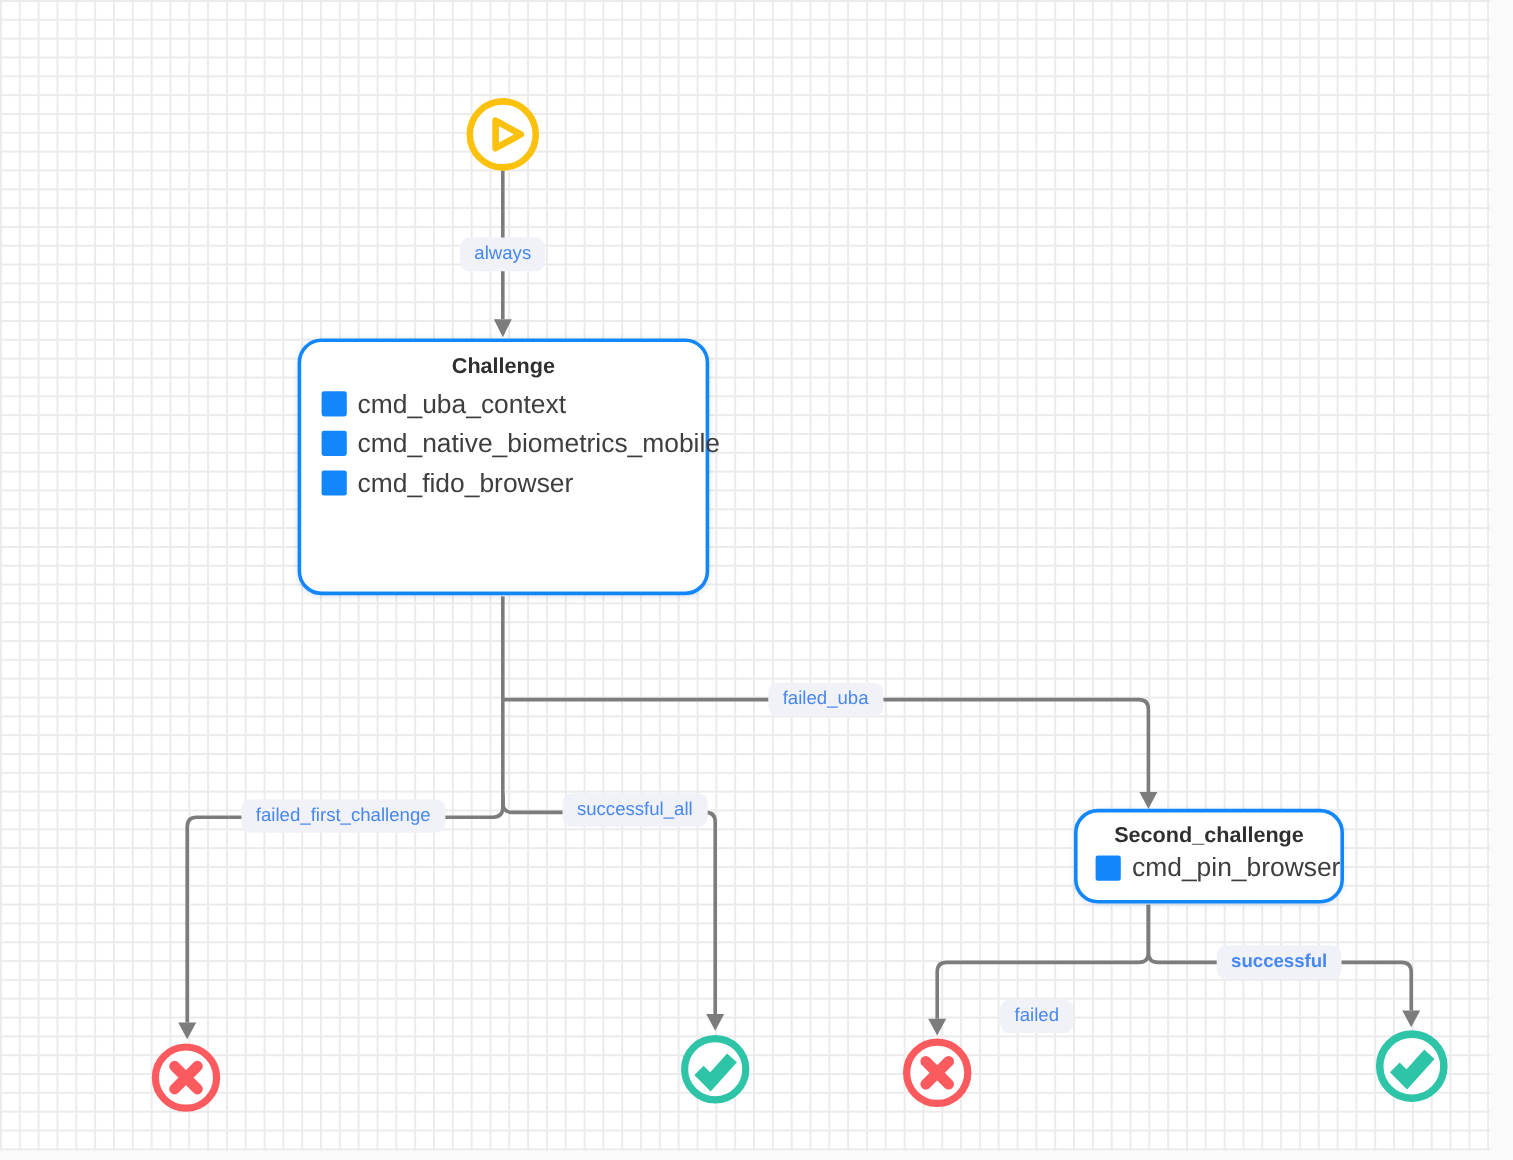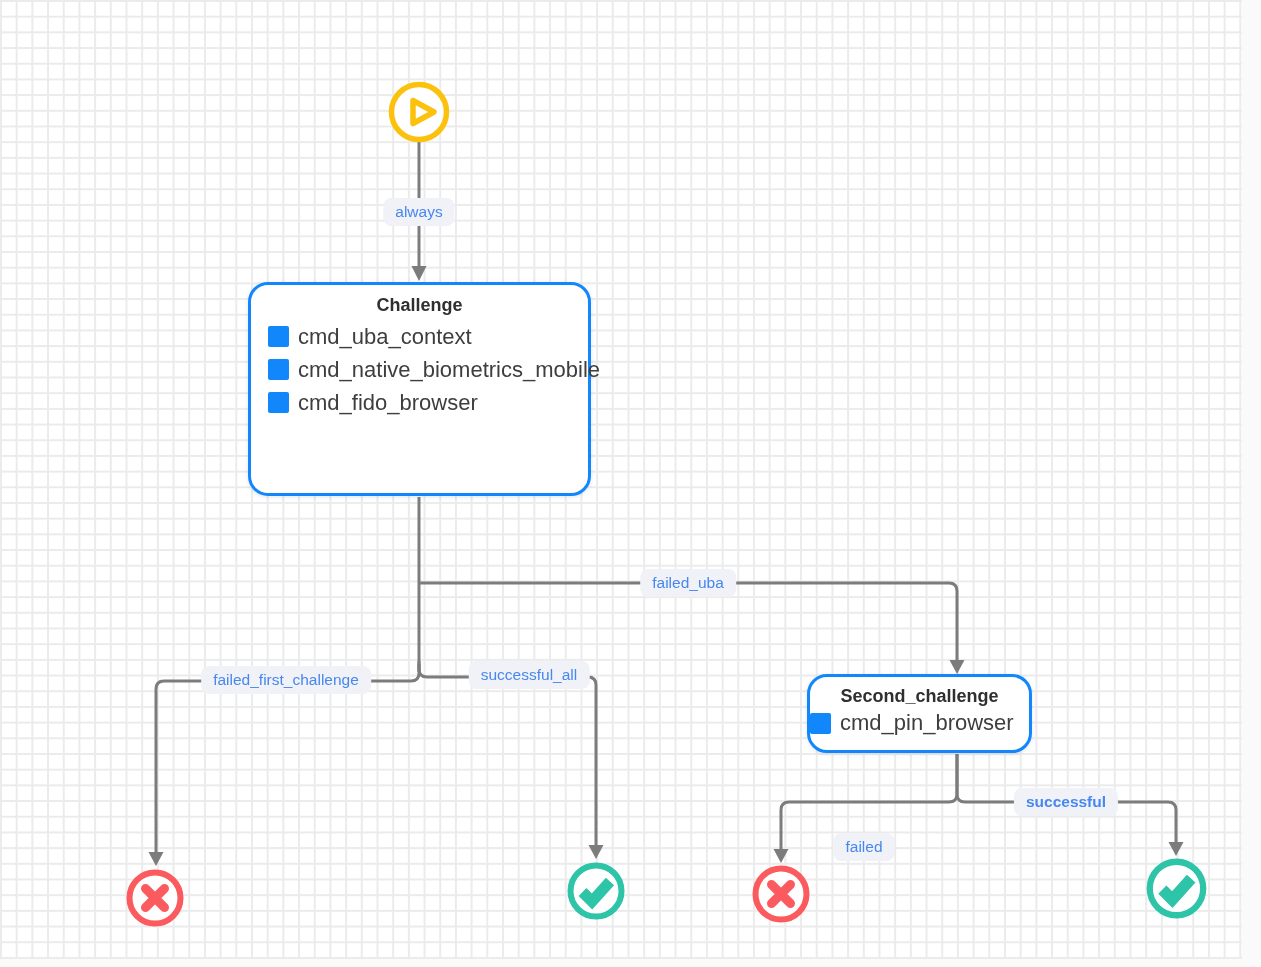--- a/index.html
+++ b/index.html
@@ -73,22 +73,22 @@
   }
   .item-label {
     font-size: 22px;
     color: #3e3e3e;
     white-space: nowrap;
   }
 
   #node-challenge { left: 248px; top: 282px; width: 343px; height: 214px; padding: 10px 0 0 17px; }
   #node-challenge .box-title { margin-bottom: 4px; padding-right: 17px; }
 
-  #node-second-challenge { left: 807px; top: 674px; width: 225px; height: 79px; padding-top: 9px; }
-  #node-second-challenge .item-row { justify-content: flex-start; height: 32px; }
+  #node-second-challenge { left: 895px; top: 674px; width: 225px; height: 79px; padding-top: 9px; }
+  #node-second-challenge .item-row { justify-content: flex-end; height: 32px; }
 
   #node-start   { left: 387px;  top: 80px;  width: 64px; height: 64px; }
   #node-fail-1  { left: 124px;  top: 867px; width: 62px; height: 62px; }
   #node-pass-1  { left: 565px;  top: 860px; width: 62px; height: 62px; }
   #node-fail-2  { left: 750px;  top: 863px; width: 62px; height: 62px; }
   #node-pass-2  { left: 1144px; top: 856px; width: 65px; height: 65px; }
 
   #label-always        { left: 419px;  top: 212px; }
   #label-failed-uba    { left: 688px;  top: 583px; }
   #label-failed-first  { left: 286px;  top: 680px; }

